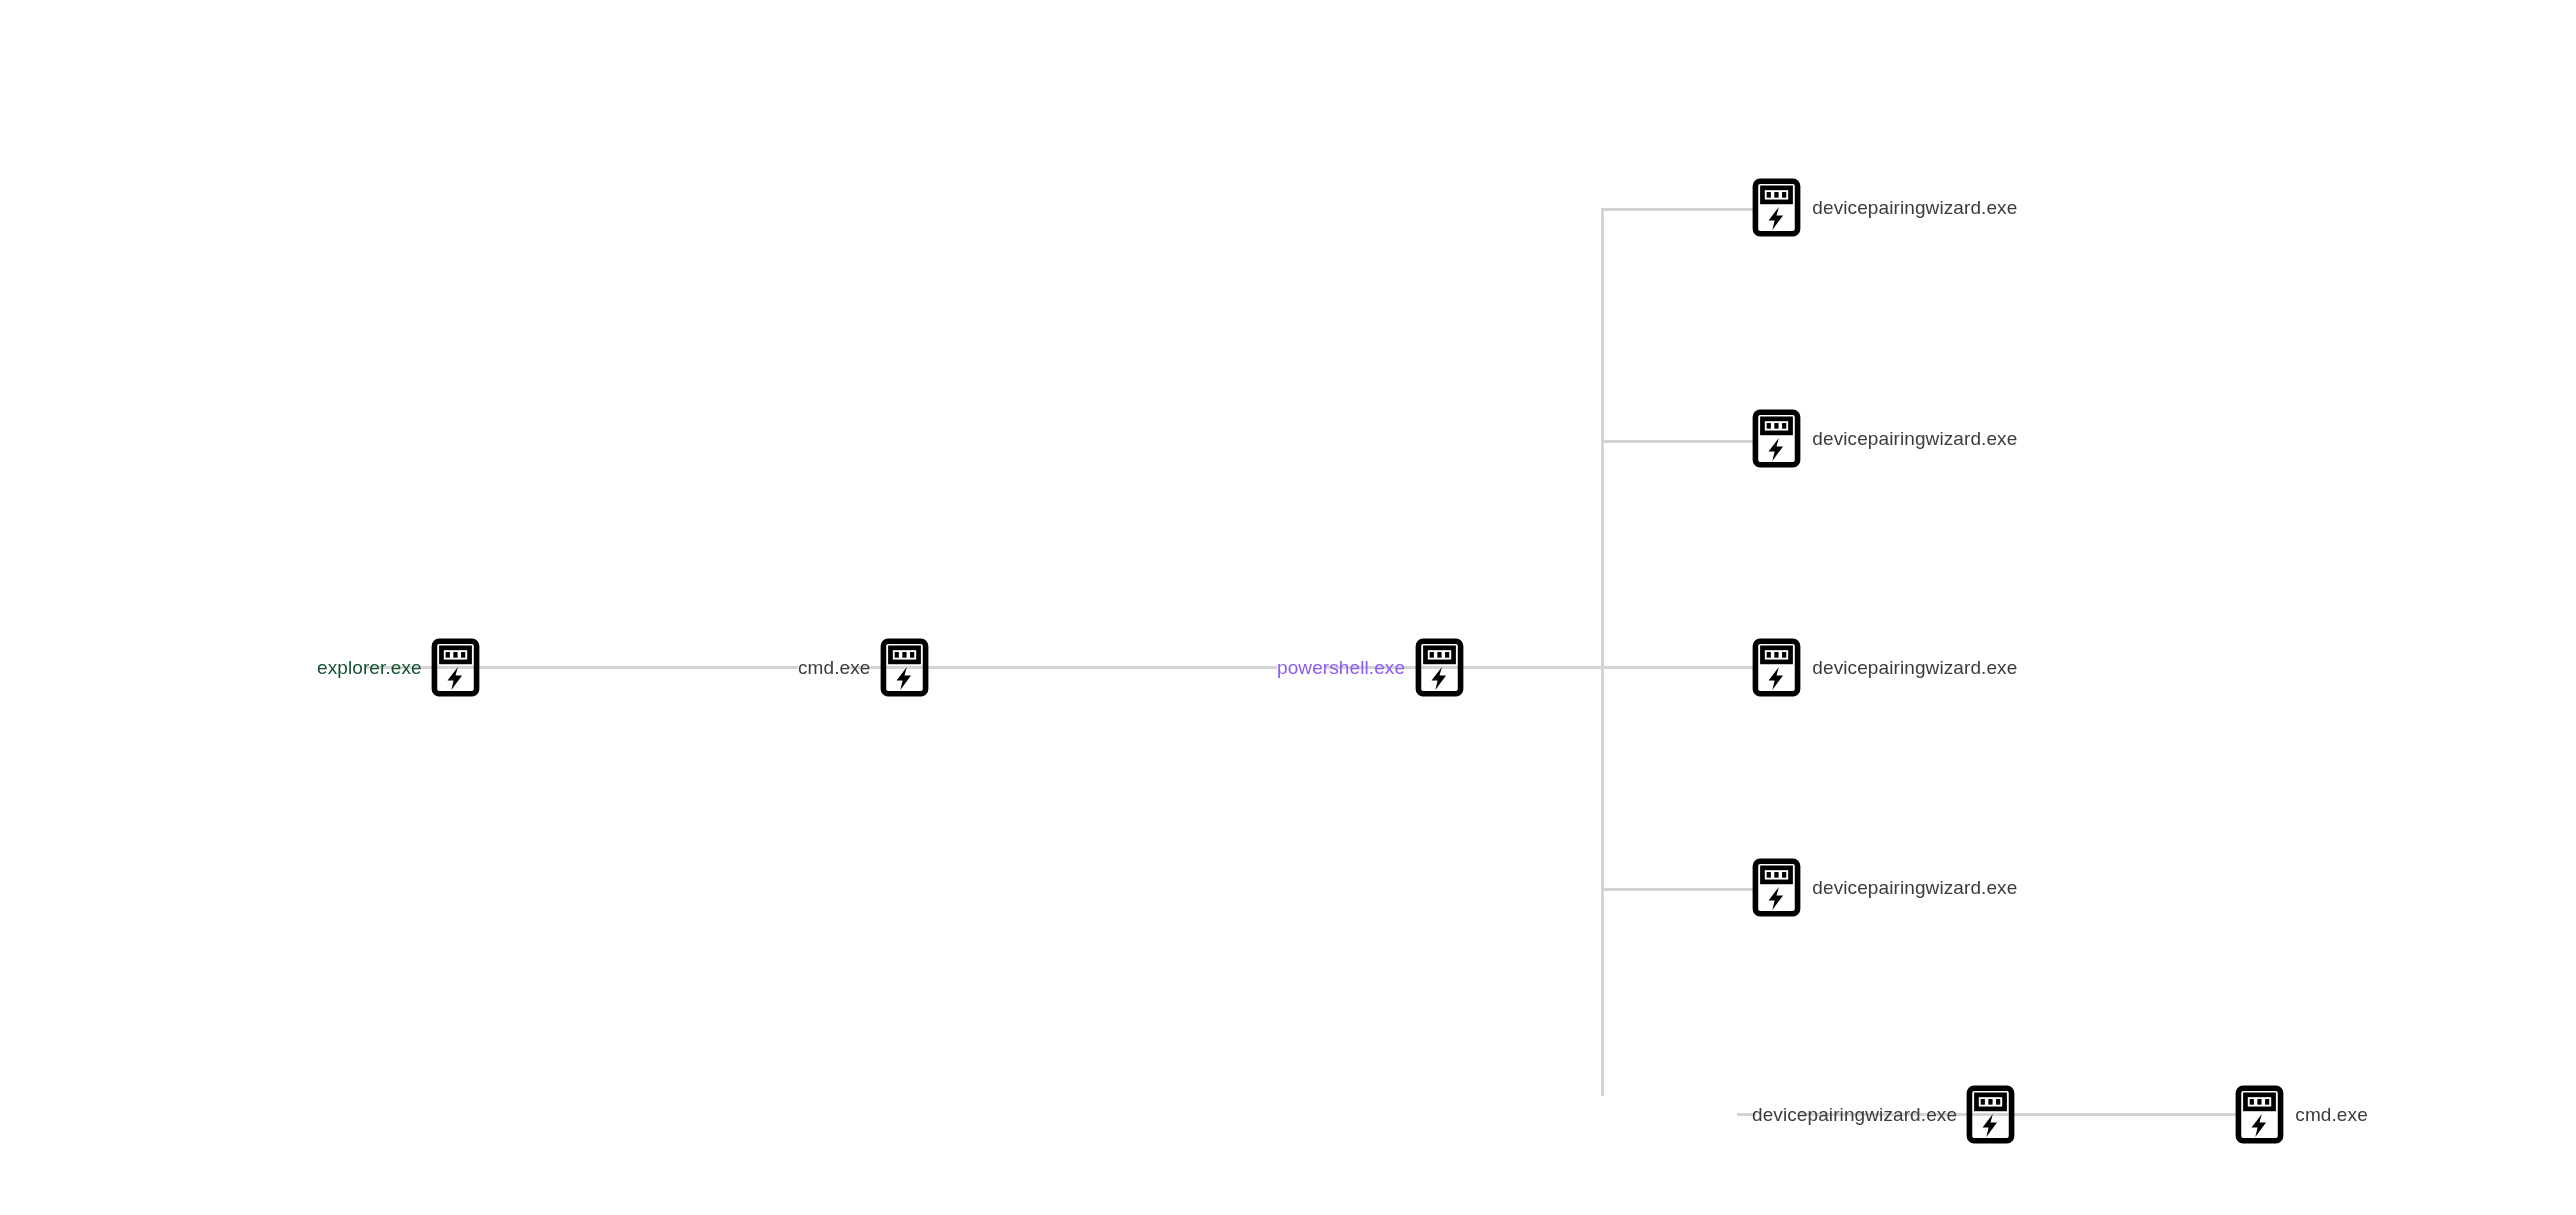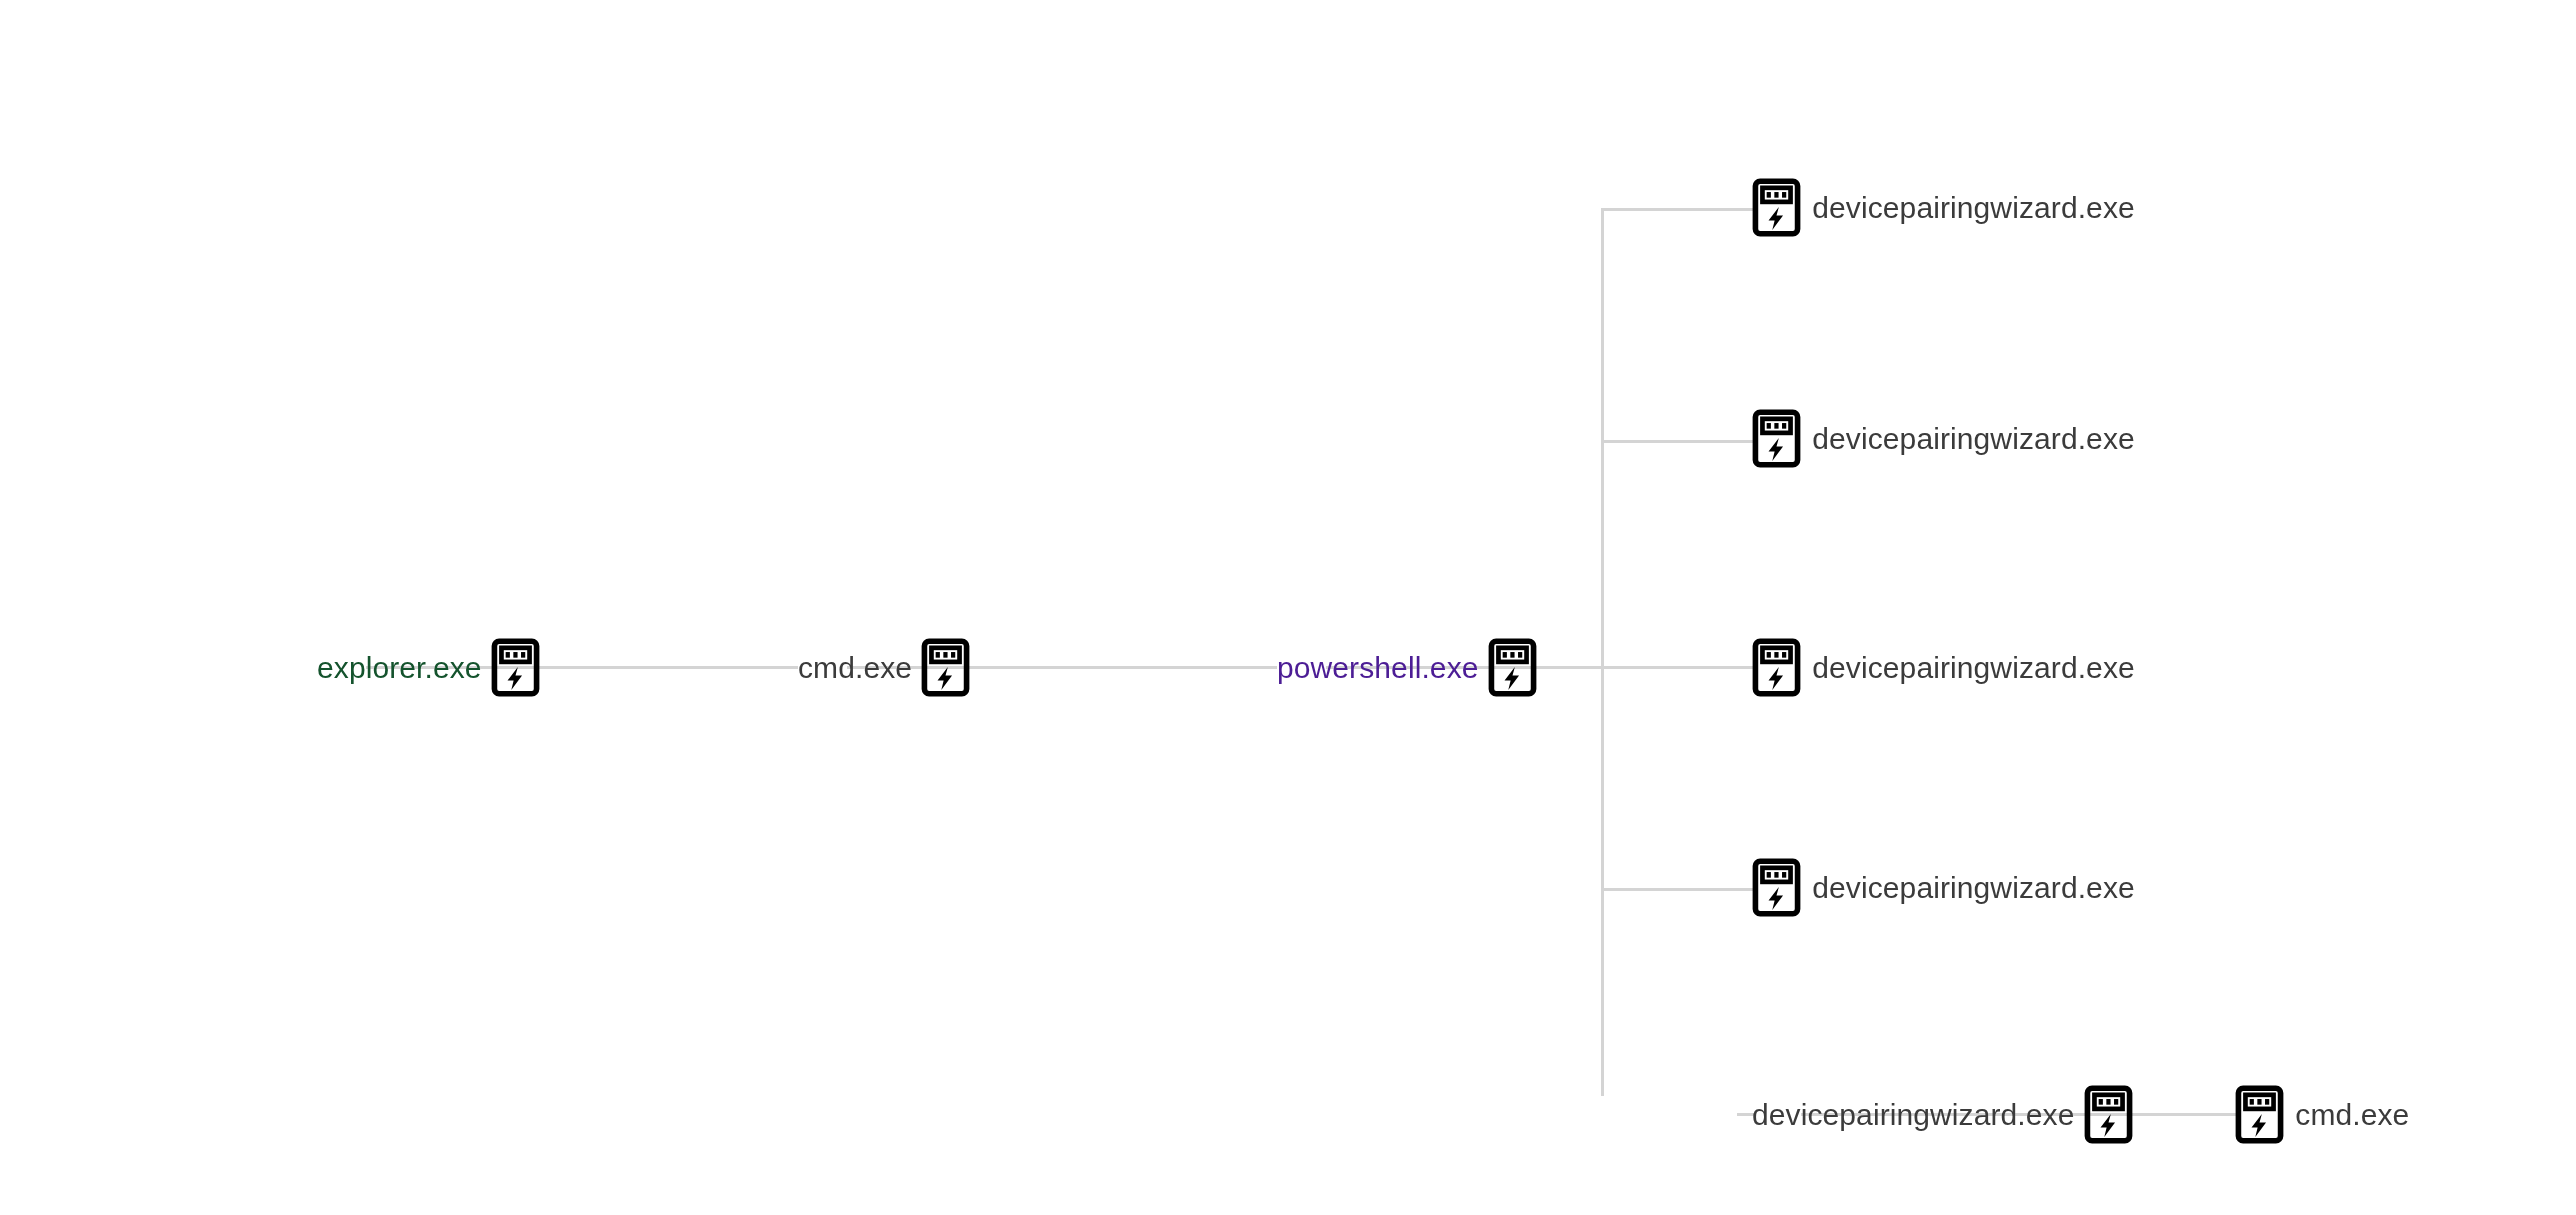--- a/index.html
+++ b/index.html
@@ -37,21 +37,21 @@
   .node {
     position: absolute;
     display: flex;
     align-items: center;
     white-space: nowrap;
   }
   .node.label-right { flex-direction: row; }
   .node.label-left  { flex-direction: row-reverse; }
 
   .node-label {
-    font-size: 30px;
+    font-size: 19px;
     line-height: 1;
     color: #3b3b3b;
     letter-spacing: 0.1px;
   }
   .node.label-right .node-label { margin-left: 11.3px; }
   .node.label-left  .node-label { margin-right: 9.4px; }
 
   .node-icon {
     width: 49px;
     height: 59px;
@@ -109,21 +109,21 @@
         <span class="node-icon">
           <svg viewBox="0 0 52 63" width="49" height="59" aria-hidden="true">
             <rect x="3.5" y="3.5" width="45" height="56" rx="5" ry="5" fill="none" stroke="#000000" stroke-width="6"></rect>
             <rect x="11" y="10.5" width="30" height="15" fill="none" stroke="#000000" stroke-width="5"></rect>
             <rect x="15.5" y="15" width="4.5" height="6" fill="#000000"></rect>
             <rect x="23.7" y="15" width="4.5" height="6" fill="#000000"></rect>
             <rect x="31.9" y="15" width="4.5" height="6" fill="#000000"></rect>
             <path d="M28.5 31 L17.5 45.5 L24 45.5 L21.5 55.5 L33 40 L26 40 Z" fill="#000000"></path>
           </svg>
         </span>
-        <span class="node-label" style="color: #4c1d95;">powershell.exe</span>
+        <span class="node-label" style="color: #8b5cf6;">powershell.exe</span>
       </div>
       <div class="node label-right" style="left: 1752px; top: 178px;">
         <span class="node-icon">
           <svg viewBox="0 0 52 63" width="49" height="59" aria-hidden="true">
             <rect x="3.5" y="3.5" width="45" height="56" rx="5" ry="5" fill="none" stroke="#000000" stroke-width="6"></rect>
             <rect x="11" y="10.5" width="30" height="15" fill="none" stroke="#000000" stroke-width="5"></rect>
             <rect x="15.5" y="15" width="4.5" height="6" fill="#000000"></rect>
             <rect x="23.7" y="15" width="4.5" height="6" fill="#000000"></rect>
             <rect x="31.9" y="15" width="4.5" height="6" fill="#000000"></rect>
             <path d="M28.5 31 L17.5 45.5 L24 45.5 L21.5 55.5 L33 40 L26 40 Z" fill="#000000"></path>

